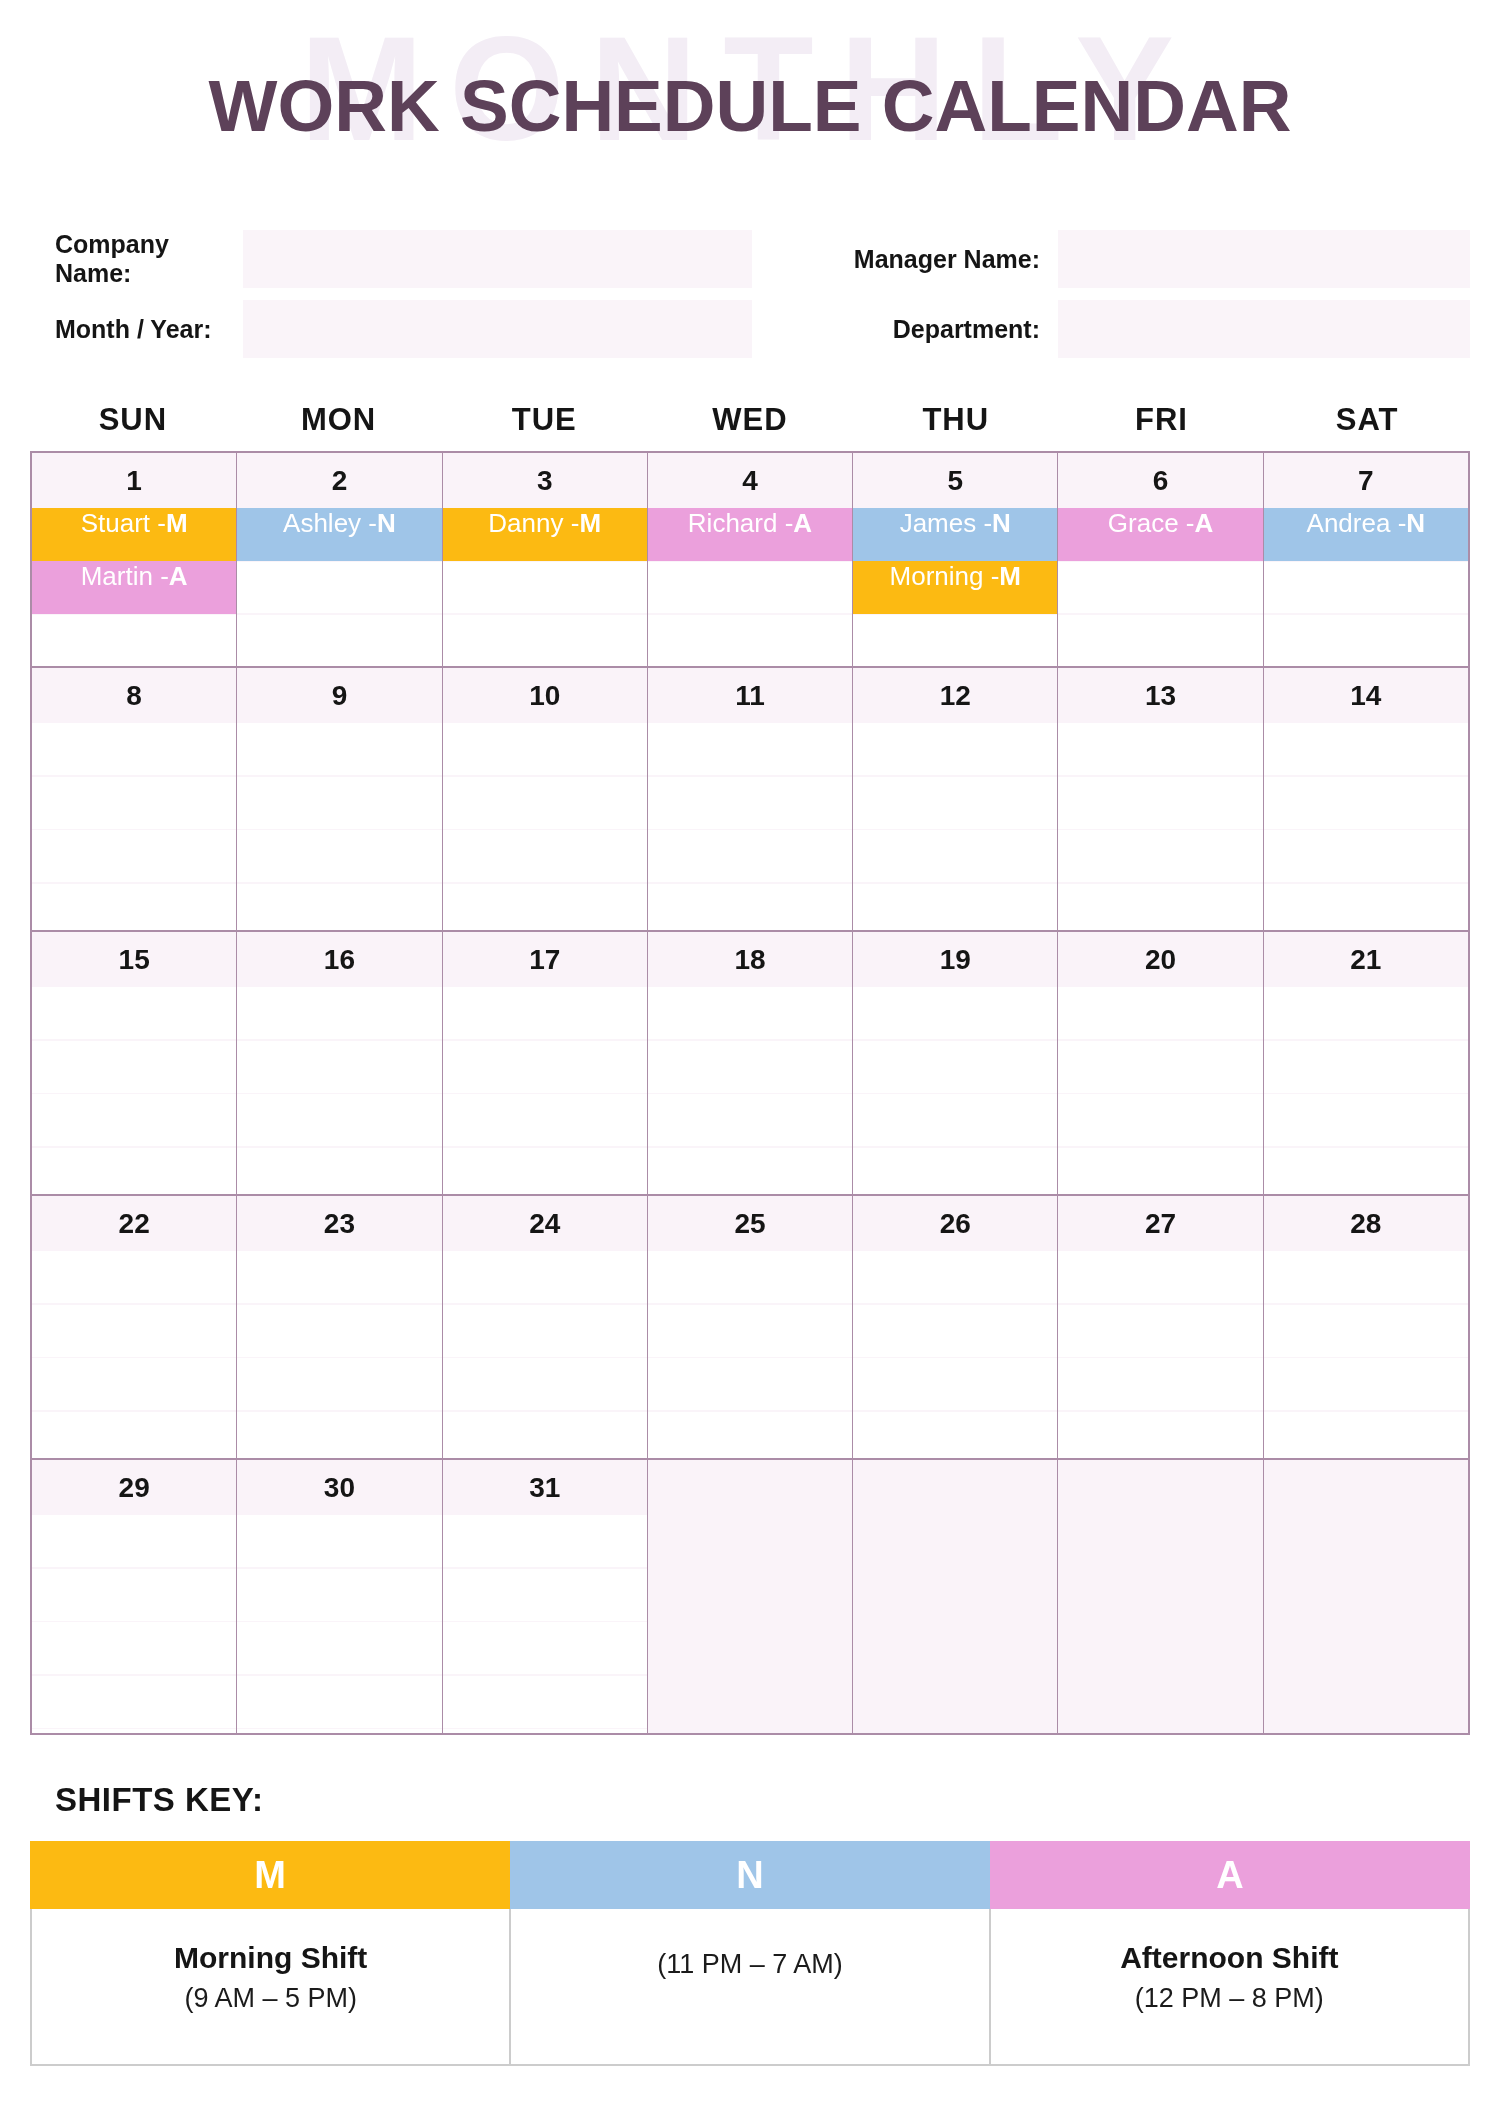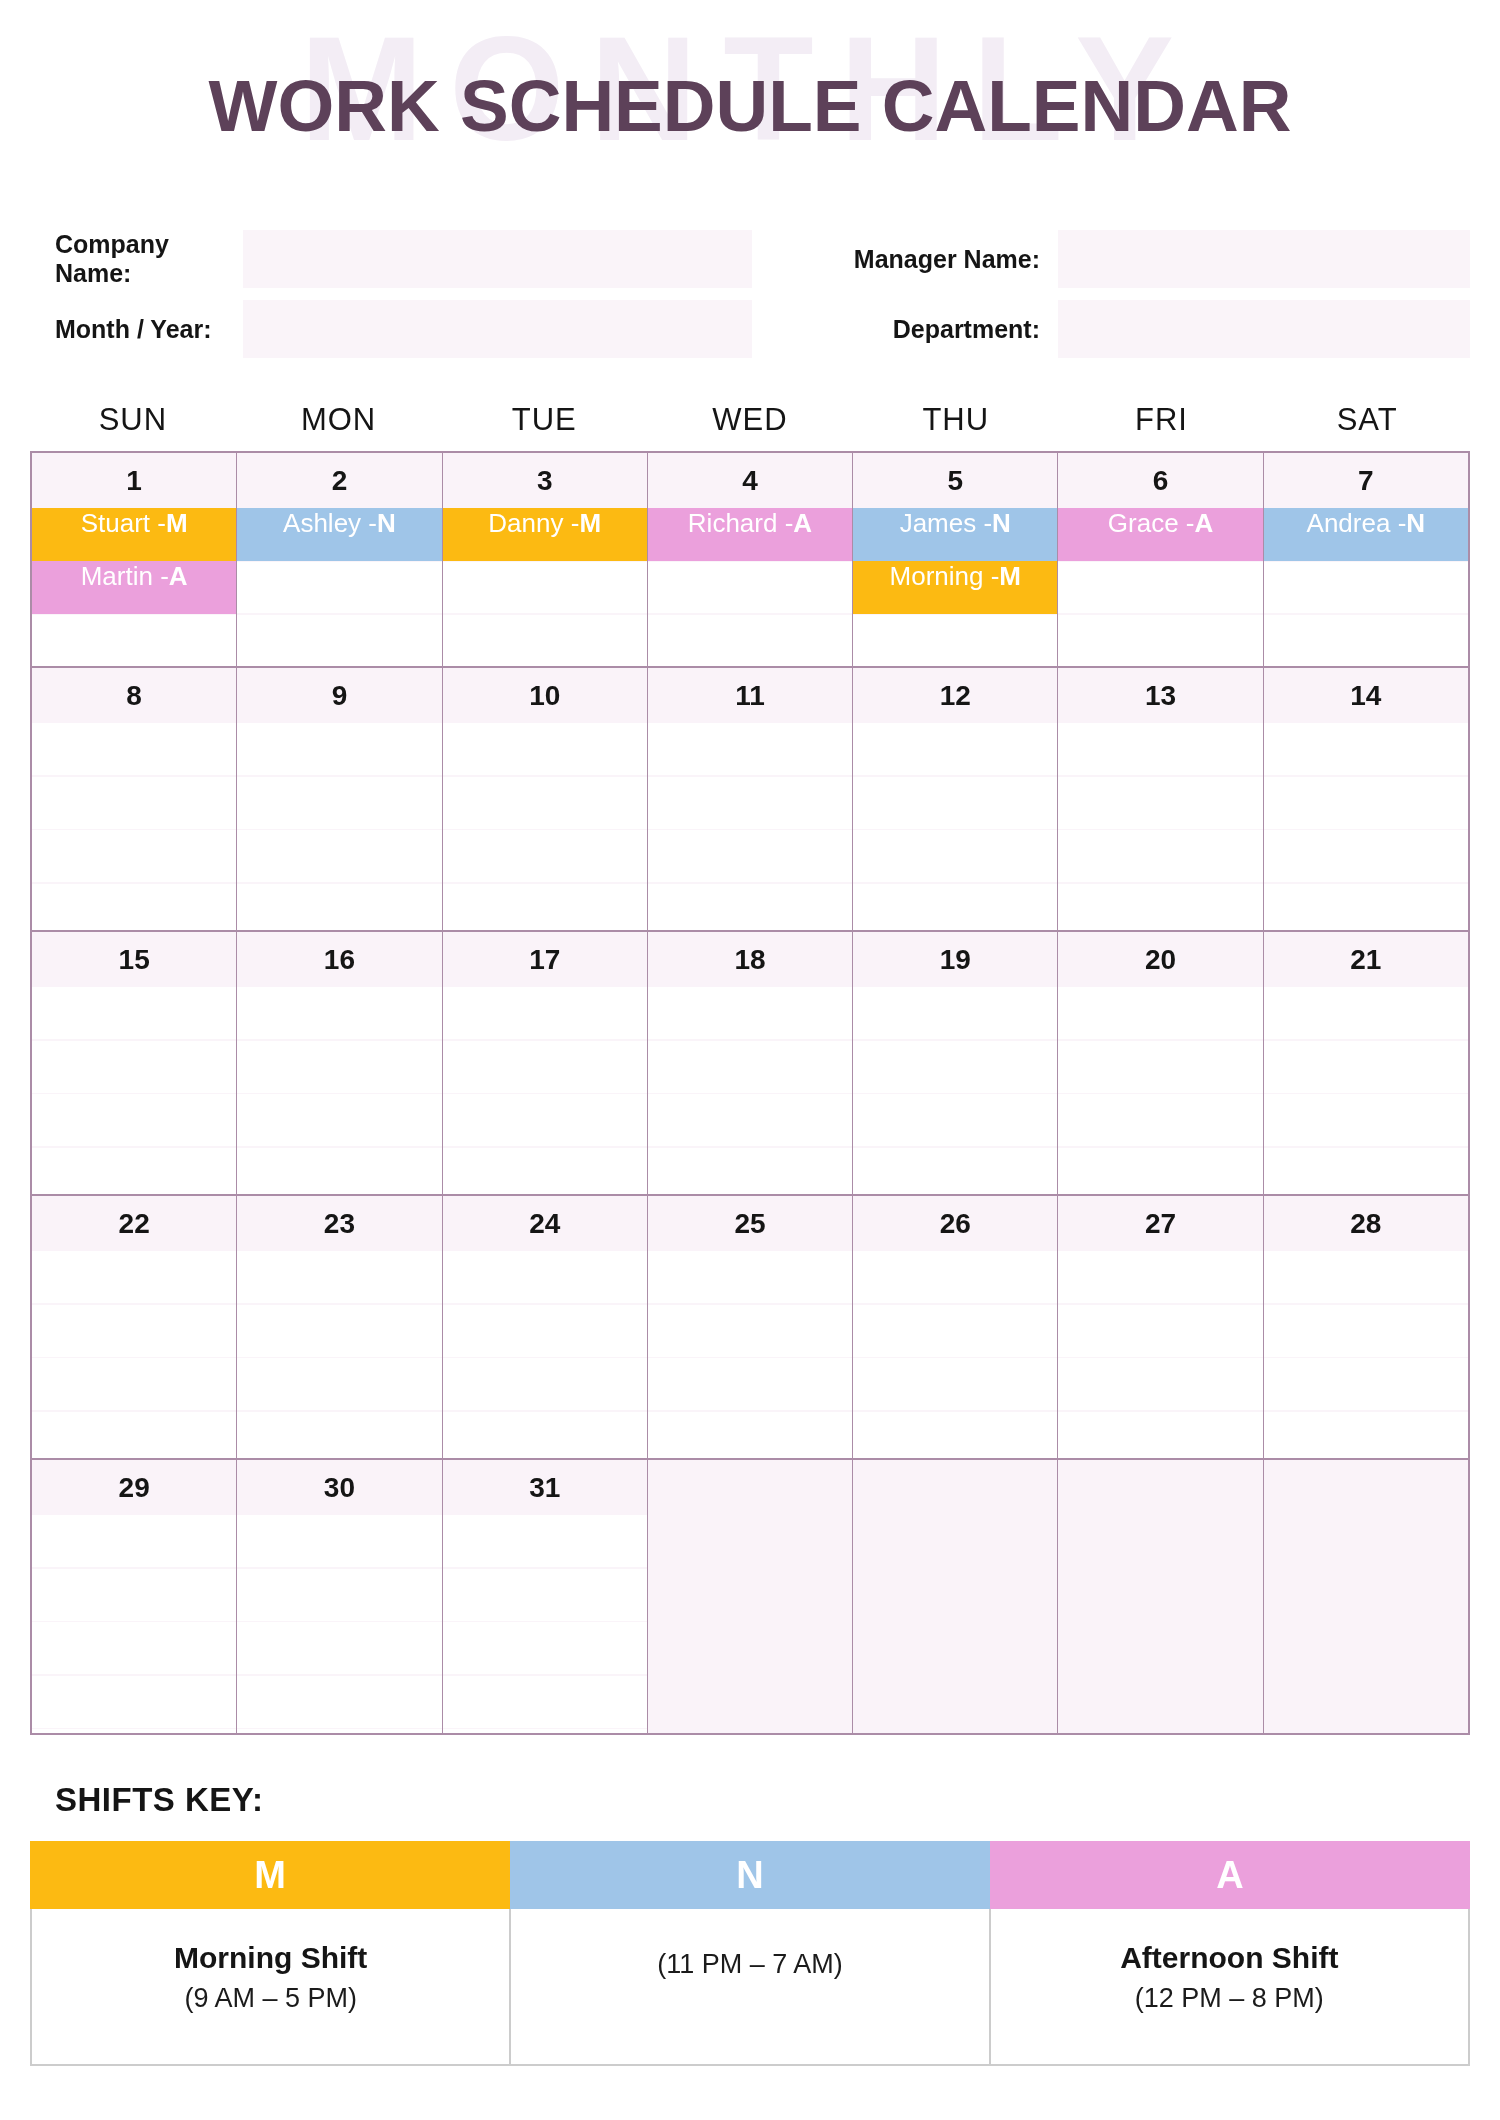--- a/index.html
+++ b/index.html
@@ -35,21 +35,21 @@
   .form-label-right {
     flex:1; text-align:right; padding-right:18px;
     font-weight:bold; font-size:25px;
   }
   .form-input-right { width:412px; height:58px; background:#faf4f9; }
   
   .calendar { margin:44px 30px 0; }
   .day-headers { display:flex; }
   .day-header {
     flex:1; text-align:center;
-    font-size:31px; font-weight:normal; letter-spacing:1px;
+    font-size:31px; font-weight:bold; letter-spacing:1px;
     padding-bottom:13px;
   }
   .grid { border:2px solid #ab8ca7; }
   .week { display:flex; border-top:2px solid #ab8ca7; }
   .week:first-child { border-top:none; }
   .week.w1 { height:213px; }
   .week.w2, .week.w3, .week.w4 { height:264px; }
   .week.w5 { height:275px; }
   .day-cell {
     flex:1; display:flex; flex-direction:column;

